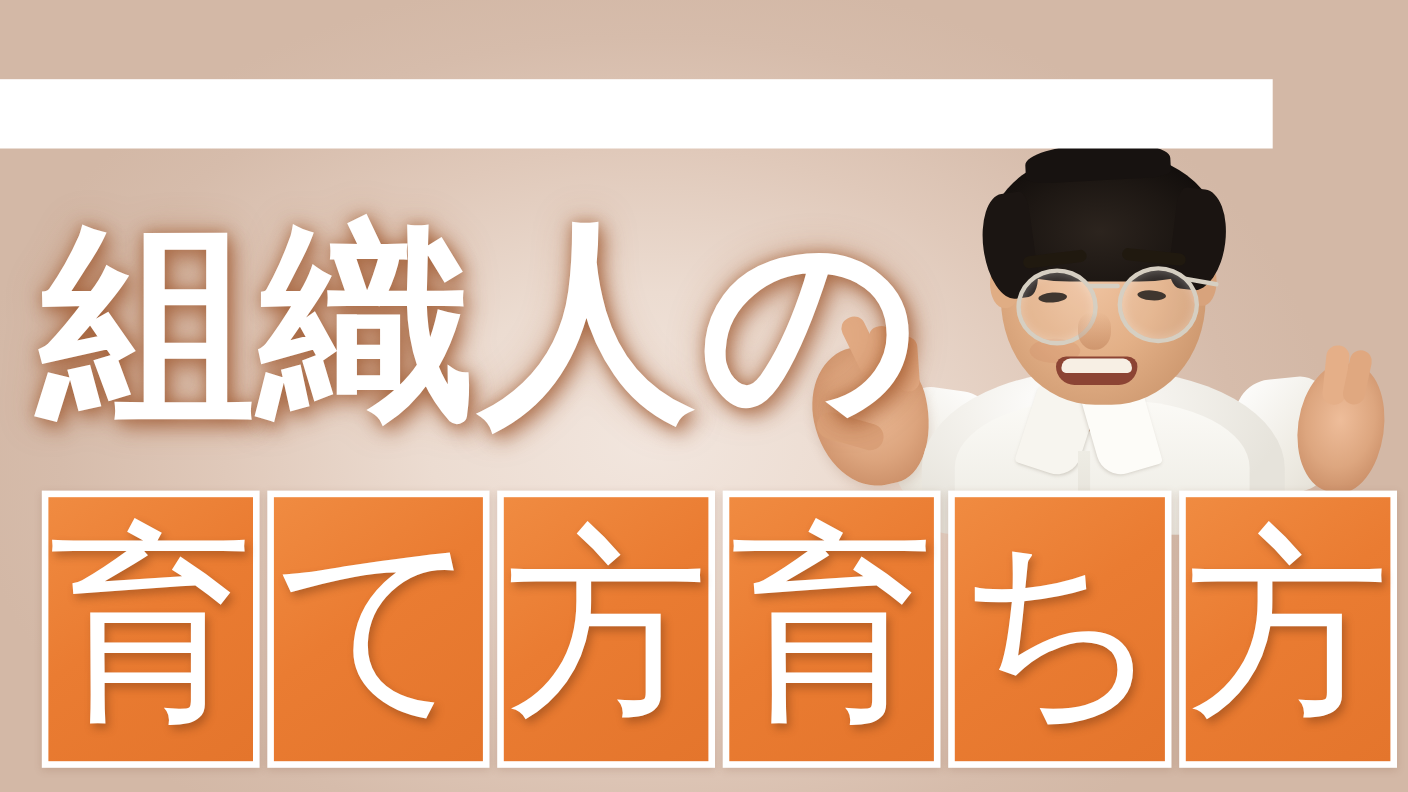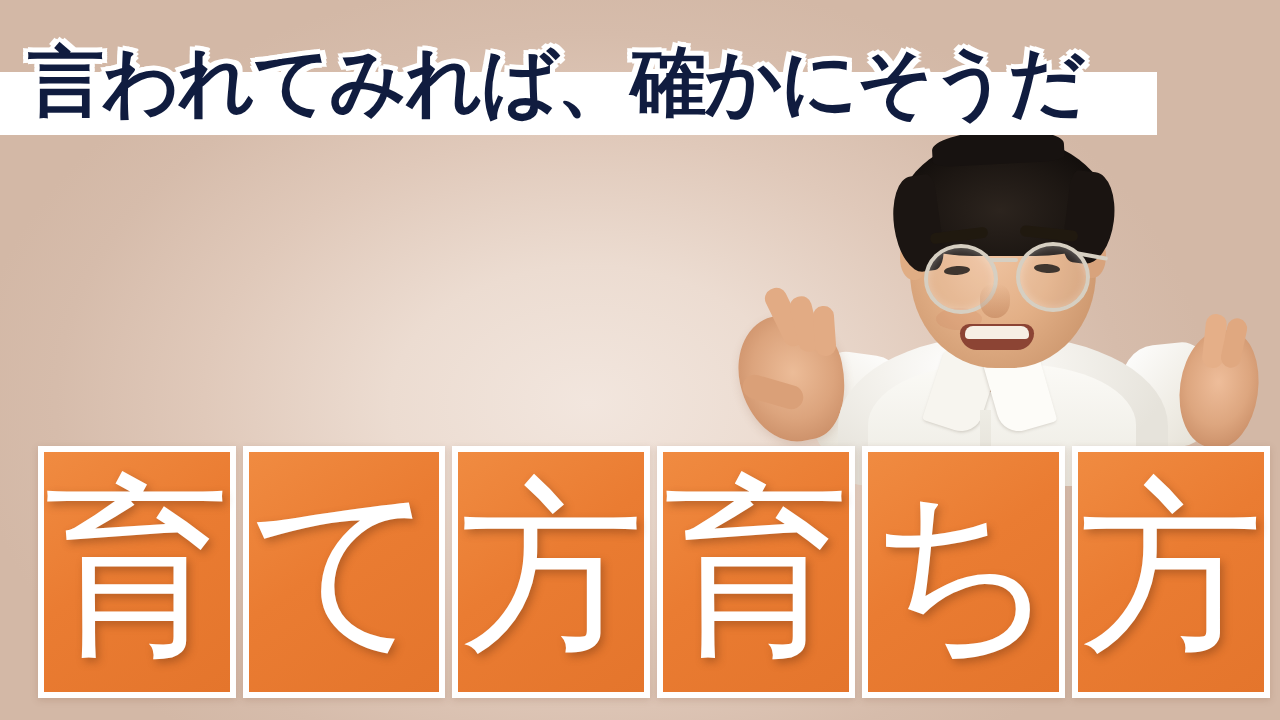--- a/index.html
+++ b/index.html
@@ -295,22 +295,22 @@
     <div class="lens-r"></div>
     <div class="bridge"></div>
     <div class="temple"></div>
     <div class="nose"></div>
     <div class="mouth">
       <div class="teeth"></div>
     </div>
   </div>
 
   <div id="ribbon"></div>
-  <div id="ribbon-text">言われてみれば、確かにそうだ</div>
-
+
+  <div id="headline">組織人の</div>
 
   <div id="boxrow">
     <div class="kbox">
       <div class="kinner">
         <span class="kchar">育</span>
       </div>
     </div>
     <div class="kbox">
       <div class="kinner">
         <span class="kchar">て</span>

